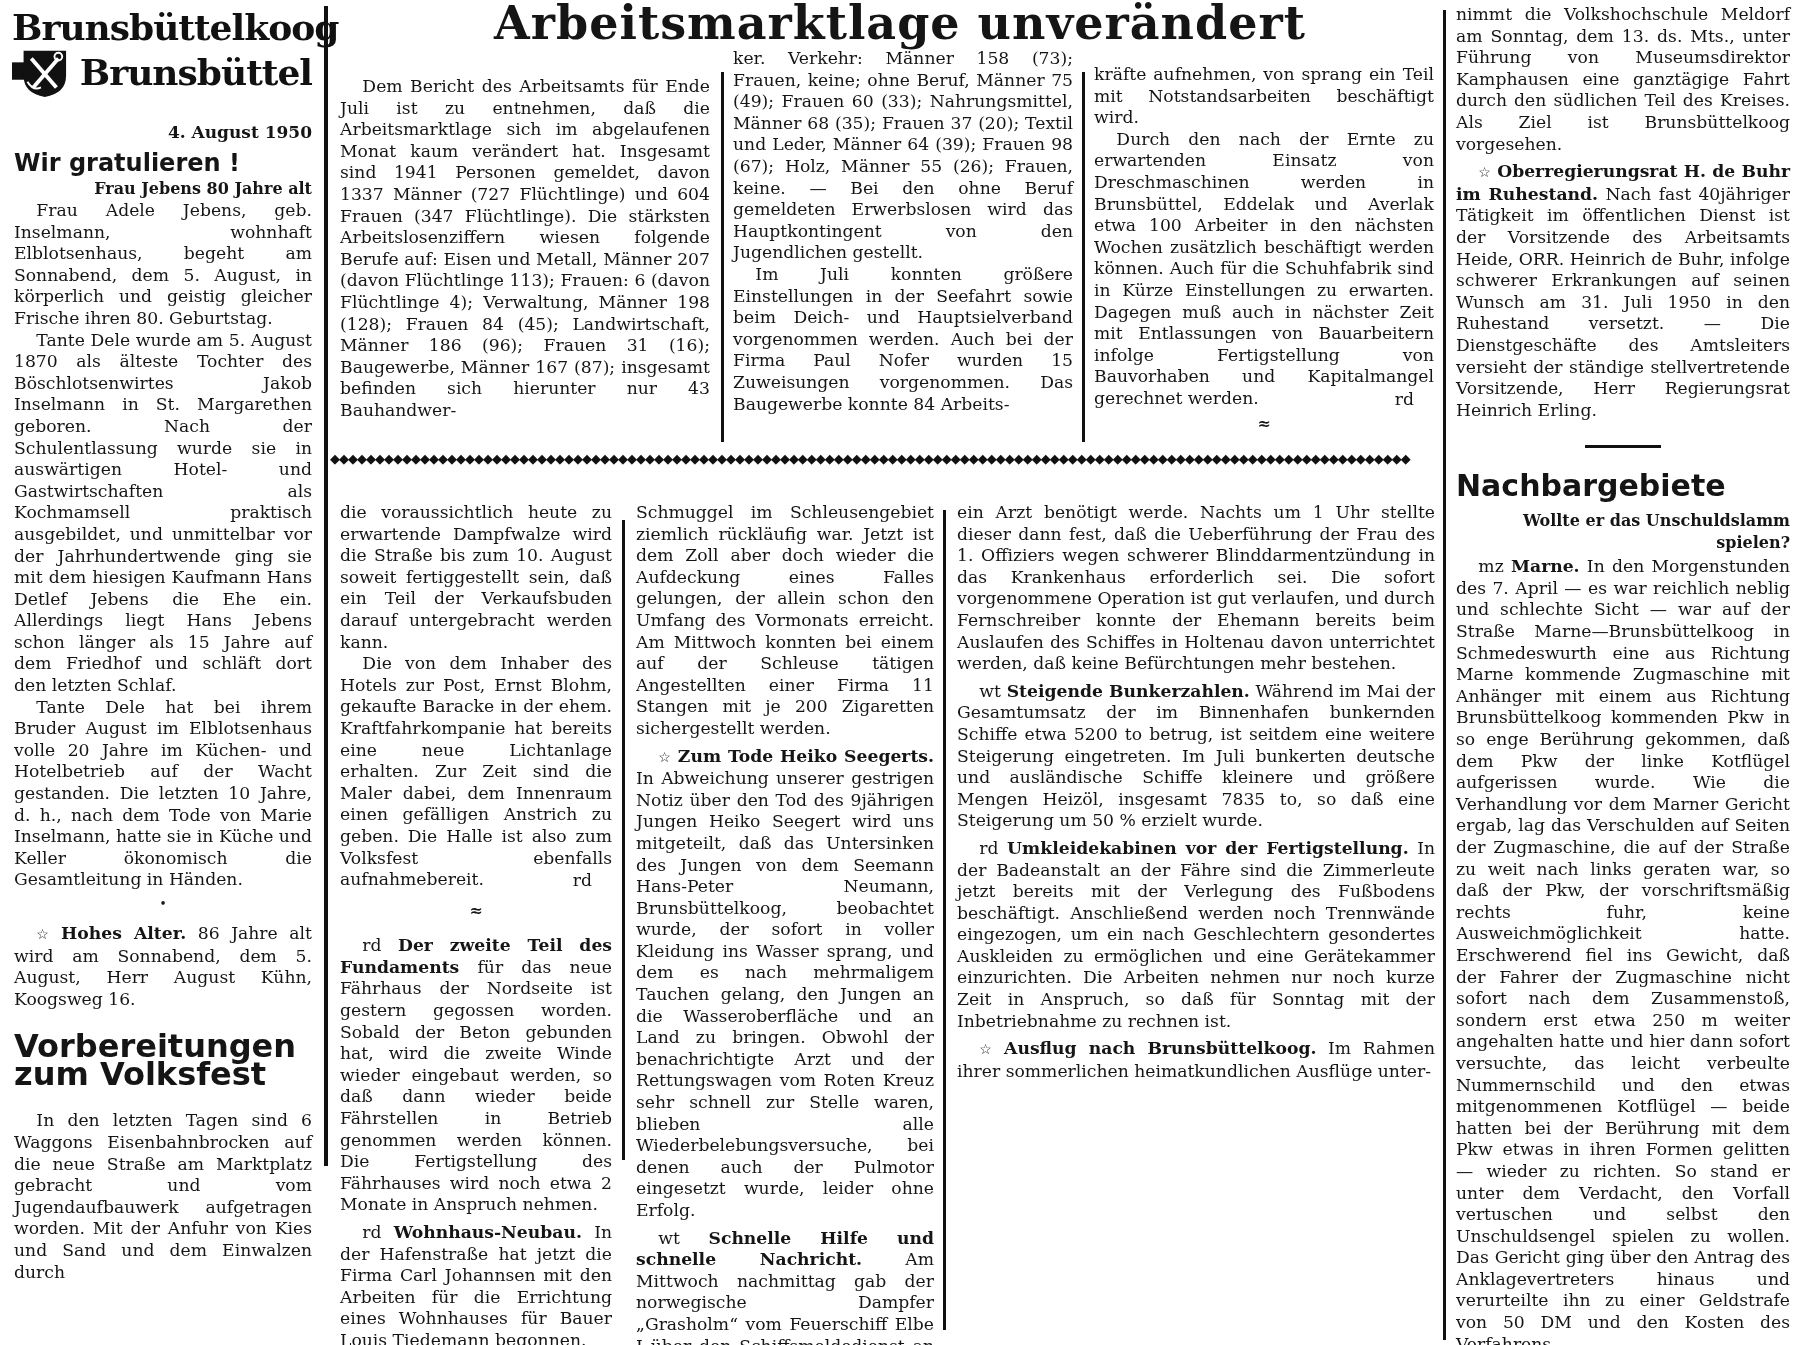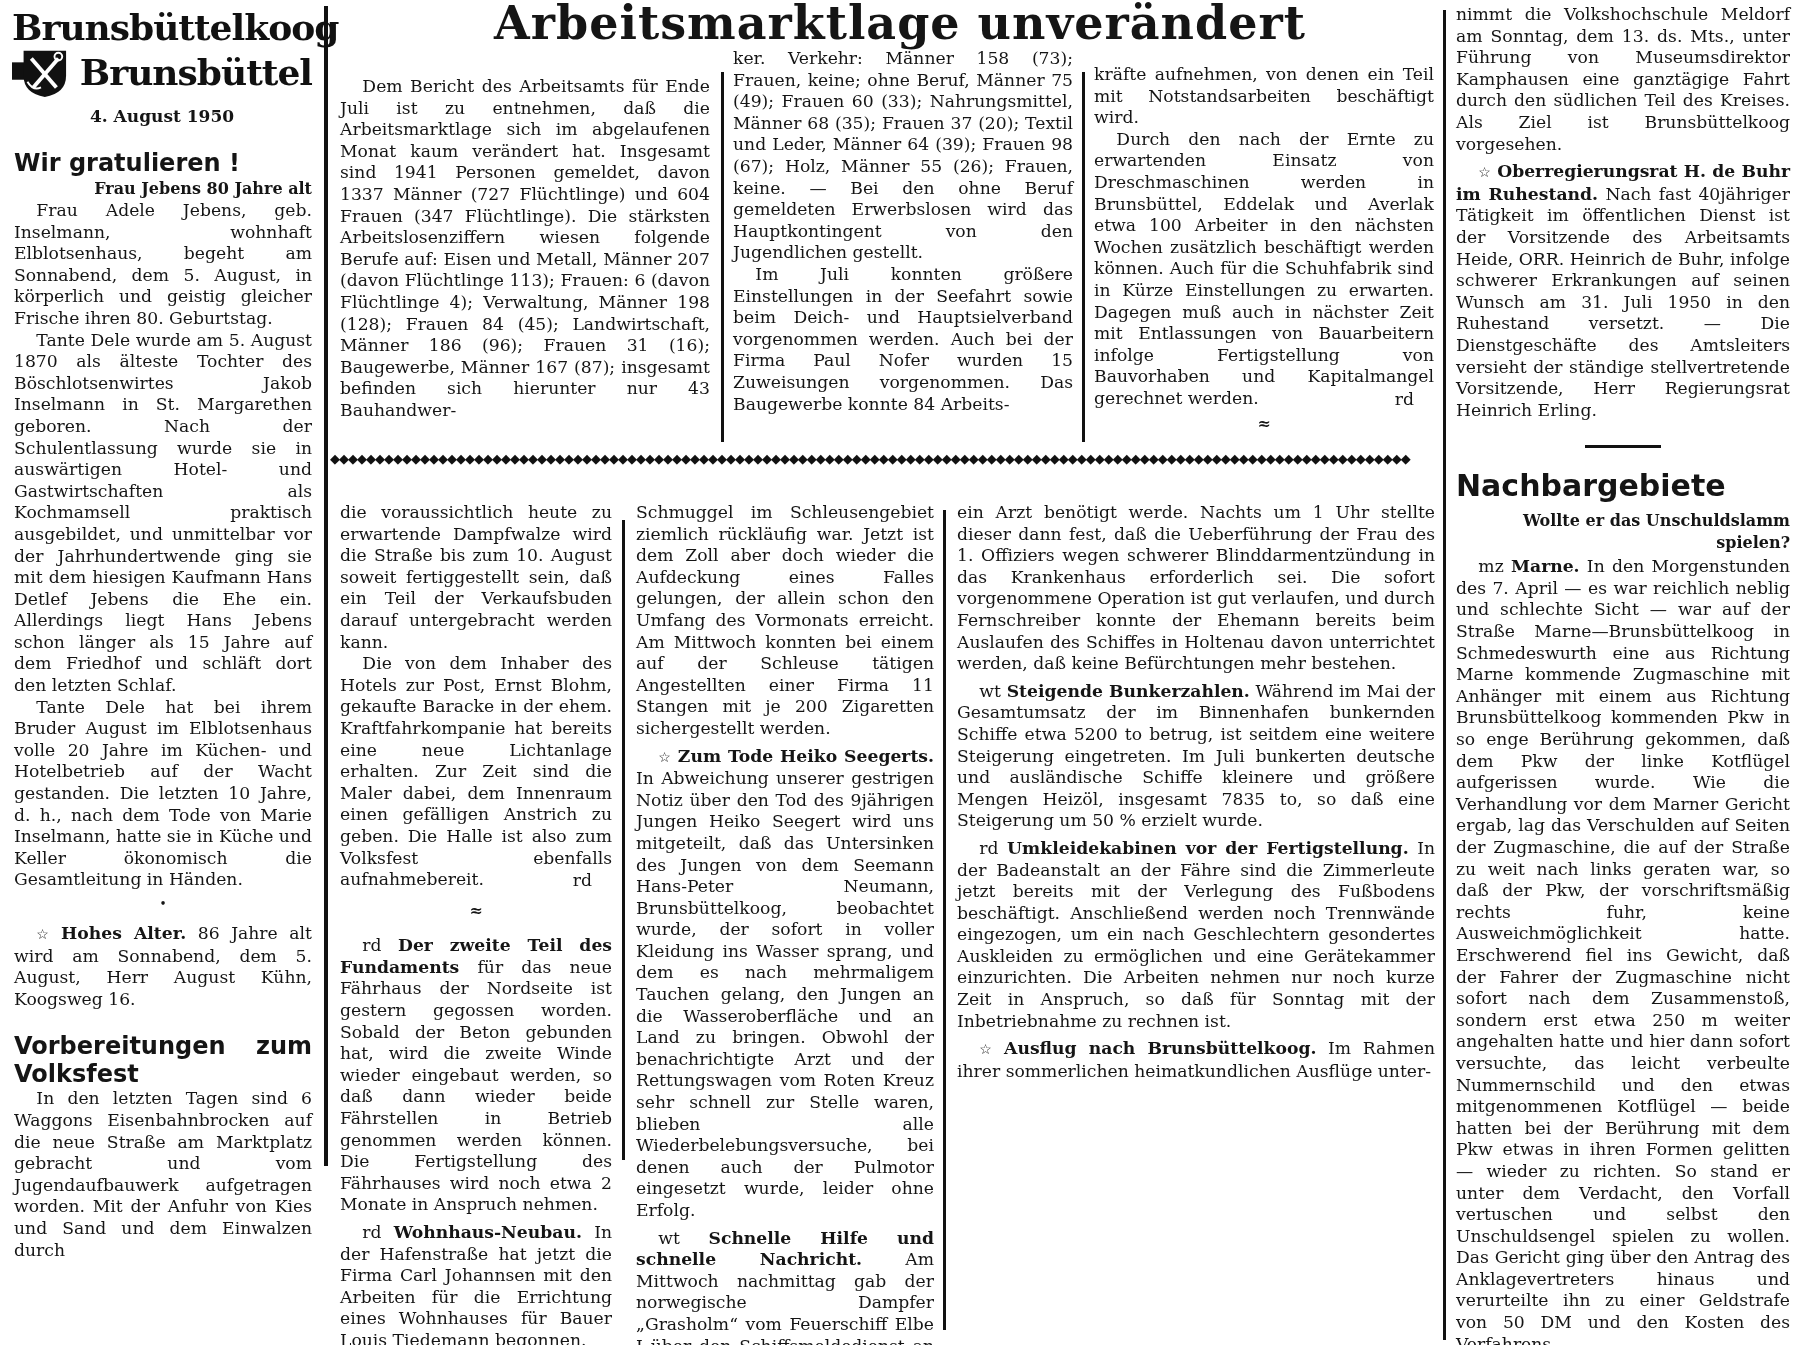--- a/index.html
+++ b/index.html
@@ -9,21 +9,21 @@
   .col p { margin:0; text-indent:1.3em; hyphens:manual; }
   .col p.noind { text-indent:0; }
   .vrule { position:absolute; width:4px; background:#111; }
   b, .b { font-weight:bold; }
   .masthead { position:absolute; left:12px; top:6px; width:300px; }
   .mast1, .mast2 { font-family:"DejaVu Serif", serif; font-weight:bold; font-size:36px;
                    letter-spacing:-1px; color:#111; white-space:nowrap; }
   .mast1 { text-align:center; line-height:42px; }
   .mast2row { display:flex; align-items:center; gap:6px; margin-top:-2px; }
   .mast2 { line-height:44px; }
-  .date { text-align:center; font-weight:bold; font-size:17px; margin-top:8px; }
+  .date { text-align:right; font-weight:bold; font-size:17px; margin-top:24px; }
   .h-sans { font-family:"DejaVu Sans", sans-serif; font-weight:bold; }
   .sub { font-weight:bold; text-align:right; font-size:16px; line-height:22px; }
   .big-title { position:absolute; left:340px; top:-4px; width:1120px; text-align:center;
                font-family:"DejaVu Serif", serif; font-weight:bold; font-size:46px; letter-spacing:1px; }
   .diamonds { position:absolute; left:330px; top:452px; width:1120px; height:14px; overflow:hidden;
               font-size:13px; line-height:14px; letter-spacing:-1px; white-space:nowrap; color:#111; }
   .wave { text-align:center; font-size:16px; font-weight:bold; line-height:20px; margin:4px 0; }
   .star { font-size:14px; margin-right:6px; }
   .short-rule { width:76px; height:3px; background:#111; margin:24px auto 20px; }
   .bullet { text-align:center; font-size:12px; line-height:18px; margin:4px 0 10px; }
@@ -58,33 +58,33 @@
 <div class="vrule" style="left:943px; top:510px; height:820px; width:3px;"></div>
 
 <div class="col" style="left:14px; top:148px; width:298px;">
   <div class="h-sans" style="font-size:24px; line-height:30px; margin-top:0;">Wir gratulieren !</div>
   <div class="sub">Frau Jebens 80 Jahre alt</div>
   <p>Frau Adele Jebens, geb. Inselmann, wohnhaft Elblotsenhaus, begeht am Sonnabend, dem 5. August, in körperlich und geistig gleicher Frische ihren 80. Geburtstag.</p>
   <p>Tante Dele wurde am 5. August 1870 als älteste Tochter des Böschlotsenwirtes Jakob Inselmann in St. Margarethen geboren. Nach der Schulentlassung wurde sie in auswärtigen Hotel- und Gastwirtschaften als Kochmamsell praktisch ausgebildet, und unmittelbar vor der Jahrhundertwende ging sie mit dem hiesigen Kaufmann Hans Detlef Jebens die Ehe ein. Allerdings liegt Hans Jebens schon länger als 15 Jahre auf dem Friedhof und schläft dort den letzten Schlaf.</p>
   <p>Tante Dele hat bei ihrem Bruder August im Elblotsenhaus volle 20 Jahre im Küchen- und Hotelbetrieb auf der Wacht gestanden. Die letzten 10 Jahre, d. h., nach dem Tode von Marie Inselmann, hatte sie in Küche und Keller ökonomisch die Gesamtleitung in Händen.</p>
   <div class="bullet">•</div>
   <p><span class="star">☆</span><b>Hohes Alter.</b><span> 86 Jahre alt wird am Sonnabend, dem 5. August, Herr August Kühn, Koogsweg 16.</span></p>
-  <div class="h-sans" style="font-size:24px; line-height:28px; margin:22px 0 0;">Vorbereitungen zum Volksfest</div>
+  <div class="h-sans" style="font-size:32px; line-height:28px; margin:22px 0 22px;">Vorbereitungen zum Volksfest</div>
   <p>In den letzten Tagen sind 6 Waggons Eisenbahnbrocken auf die neue Straße am Marktplatz gebracht und vom Jugendaufbauwerk aufgetragen worden. Mit der Anfuhr von Kies und Sand und dem Einwalzen durch</p>
 </div>
 
 <div class="col" style="left:340px; top:76px; width:370px;">
   <p>Dem Bericht des Arbeitsamts für Ende Juli ist zu entnehmen, daß die Arbeitsmarktlage sich im abgelaufenen Monat kaum verändert hat. Insgesamt sind 1941 Personen gemeldet, davon 1337 Männer (727 Flüchtlinge) und 604 Frauen (347 Flüchtlinge). Die stärksten Arbeitslosenziffern wiesen folgende Berufe auf: Eisen und Metall, Männer 207 (davon Flüchtlinge 113); Frauen: 6 (davon Flüchtlinge 4); Verwaltung, Männer 198 (128); Frauen 84 (45); Landwirtschaft, Männer 186 (96); Frauen 31 (16); Baugewerbe, Männer 167 (87); insgesamt befinden sich hierunter nur 43 Bauhandwer-</p>
 </div>
 <div class="col" style="left:733px; top:48px; width:340px;">
   <p class="noind">ker. Verkehr: Männer 158 (73); Frauen, keine; ohne Beruf, Männer 75 (49); Frauen 60 (33); Nahrungsmittel, Männer 68 (35); Frauen 37 (20); Textil und Leder, Männer 64 (39); Frauen 98 (67); Holz, Männer 55 (26); Frauen, keine. — Bei den ohne Beruf gemeldeten Erwerbslosen wird das Hauptkontingent von den Jugendlichen gestellt.</p>
   <p>Im Juli konnten größere Einstellungen in der Seefahrt sowie beim Deich- und Hauptsielverband vorgenommen werden. Auch bei der Firma Paul Nofer wurden 15 Zuweisungen vorgenommen. Das Baugewerbe konnte 84 Arbeits-</p>
 </div>
 <div class="col" style="left:1094px; top:64px; width:340px;">
-  <p class="noind">kräfte aufnehmen, von denen ein Teil mit Notstandsarbeiten beschäftigt wird.</p>
+  <p class="noind">kräfte aufnehmen, von sprang ein Teil mit Notstandsarbeiten beschäftigt wird.</p>
   <p>Durch den nach der Ernte zu erwartenden Einsatz von Dreschmaschinen werden in Brunsbüttel, Eddelak und Averlak etwa 100 Arbeiter in den nächsten Wochen zusätzlich beschäftigt werden können. Auch für die Schuhfabrik sind in Kürze Einstellungen zu erwarten. Dagegen muß auch in nächster Zeit mit Entlassungen von Bauarbeitern infolge Fertigstellung von Bauvorhaben und Kapitalmangel gerechnet werden.</p>
   <div class="right" style="margin-top:-21px; padding-right:20px;">rd</div>
   <div class="wave">≈</div>
 </div>
 
 <div class="diamonds" id="diamonds">◆◆◆◆◆◆◆◆◆◆◆◆◆◆◆◆◆◆◆◆◆◆◆◆◆◆◆◆◆◆◆◆◆◆◆◆◆◆◆◆◆◆◆◆◆◆◆◆◆◆◆◆◆◆◆◆◆◆◆◆◆◆◆◆◆◆◆◆◆◆◆◆◆◆◆◆◆◆◆◆◆◆◆◆◆◆◆◆◆◆◆◆◆◆◆◆◆◆◆◆◆◆◆◆◆◆◆◆◆◆◆◆◆◆◆◆◆◆◆◆</div>
 
 <div class="col" style="left:340px; top:502px; width:272px;">
   <p class="noind">die voraussichtlich heute zu erwartende Dampfwalze wird die Straße bis zum 10. August soweit fertiggestellt sein, daß ein Teil der Verkaufsbuden darauf untergebracht werden kann.</p>
   <p>Die von dem Inhaber des Hotels zur Post, Ernst Blohm, gekaufte Baracke in der ehem. Kraftfahrkompanie hat bereits eine neue Lichtanlage erhalten. Zur Zeit sind die Maler dabei, dem Innenraum einen gefälligen Anstrich zu geben. Die Halle ist also zum Volksfest ebenfalls aufnahmebereit.</p>

